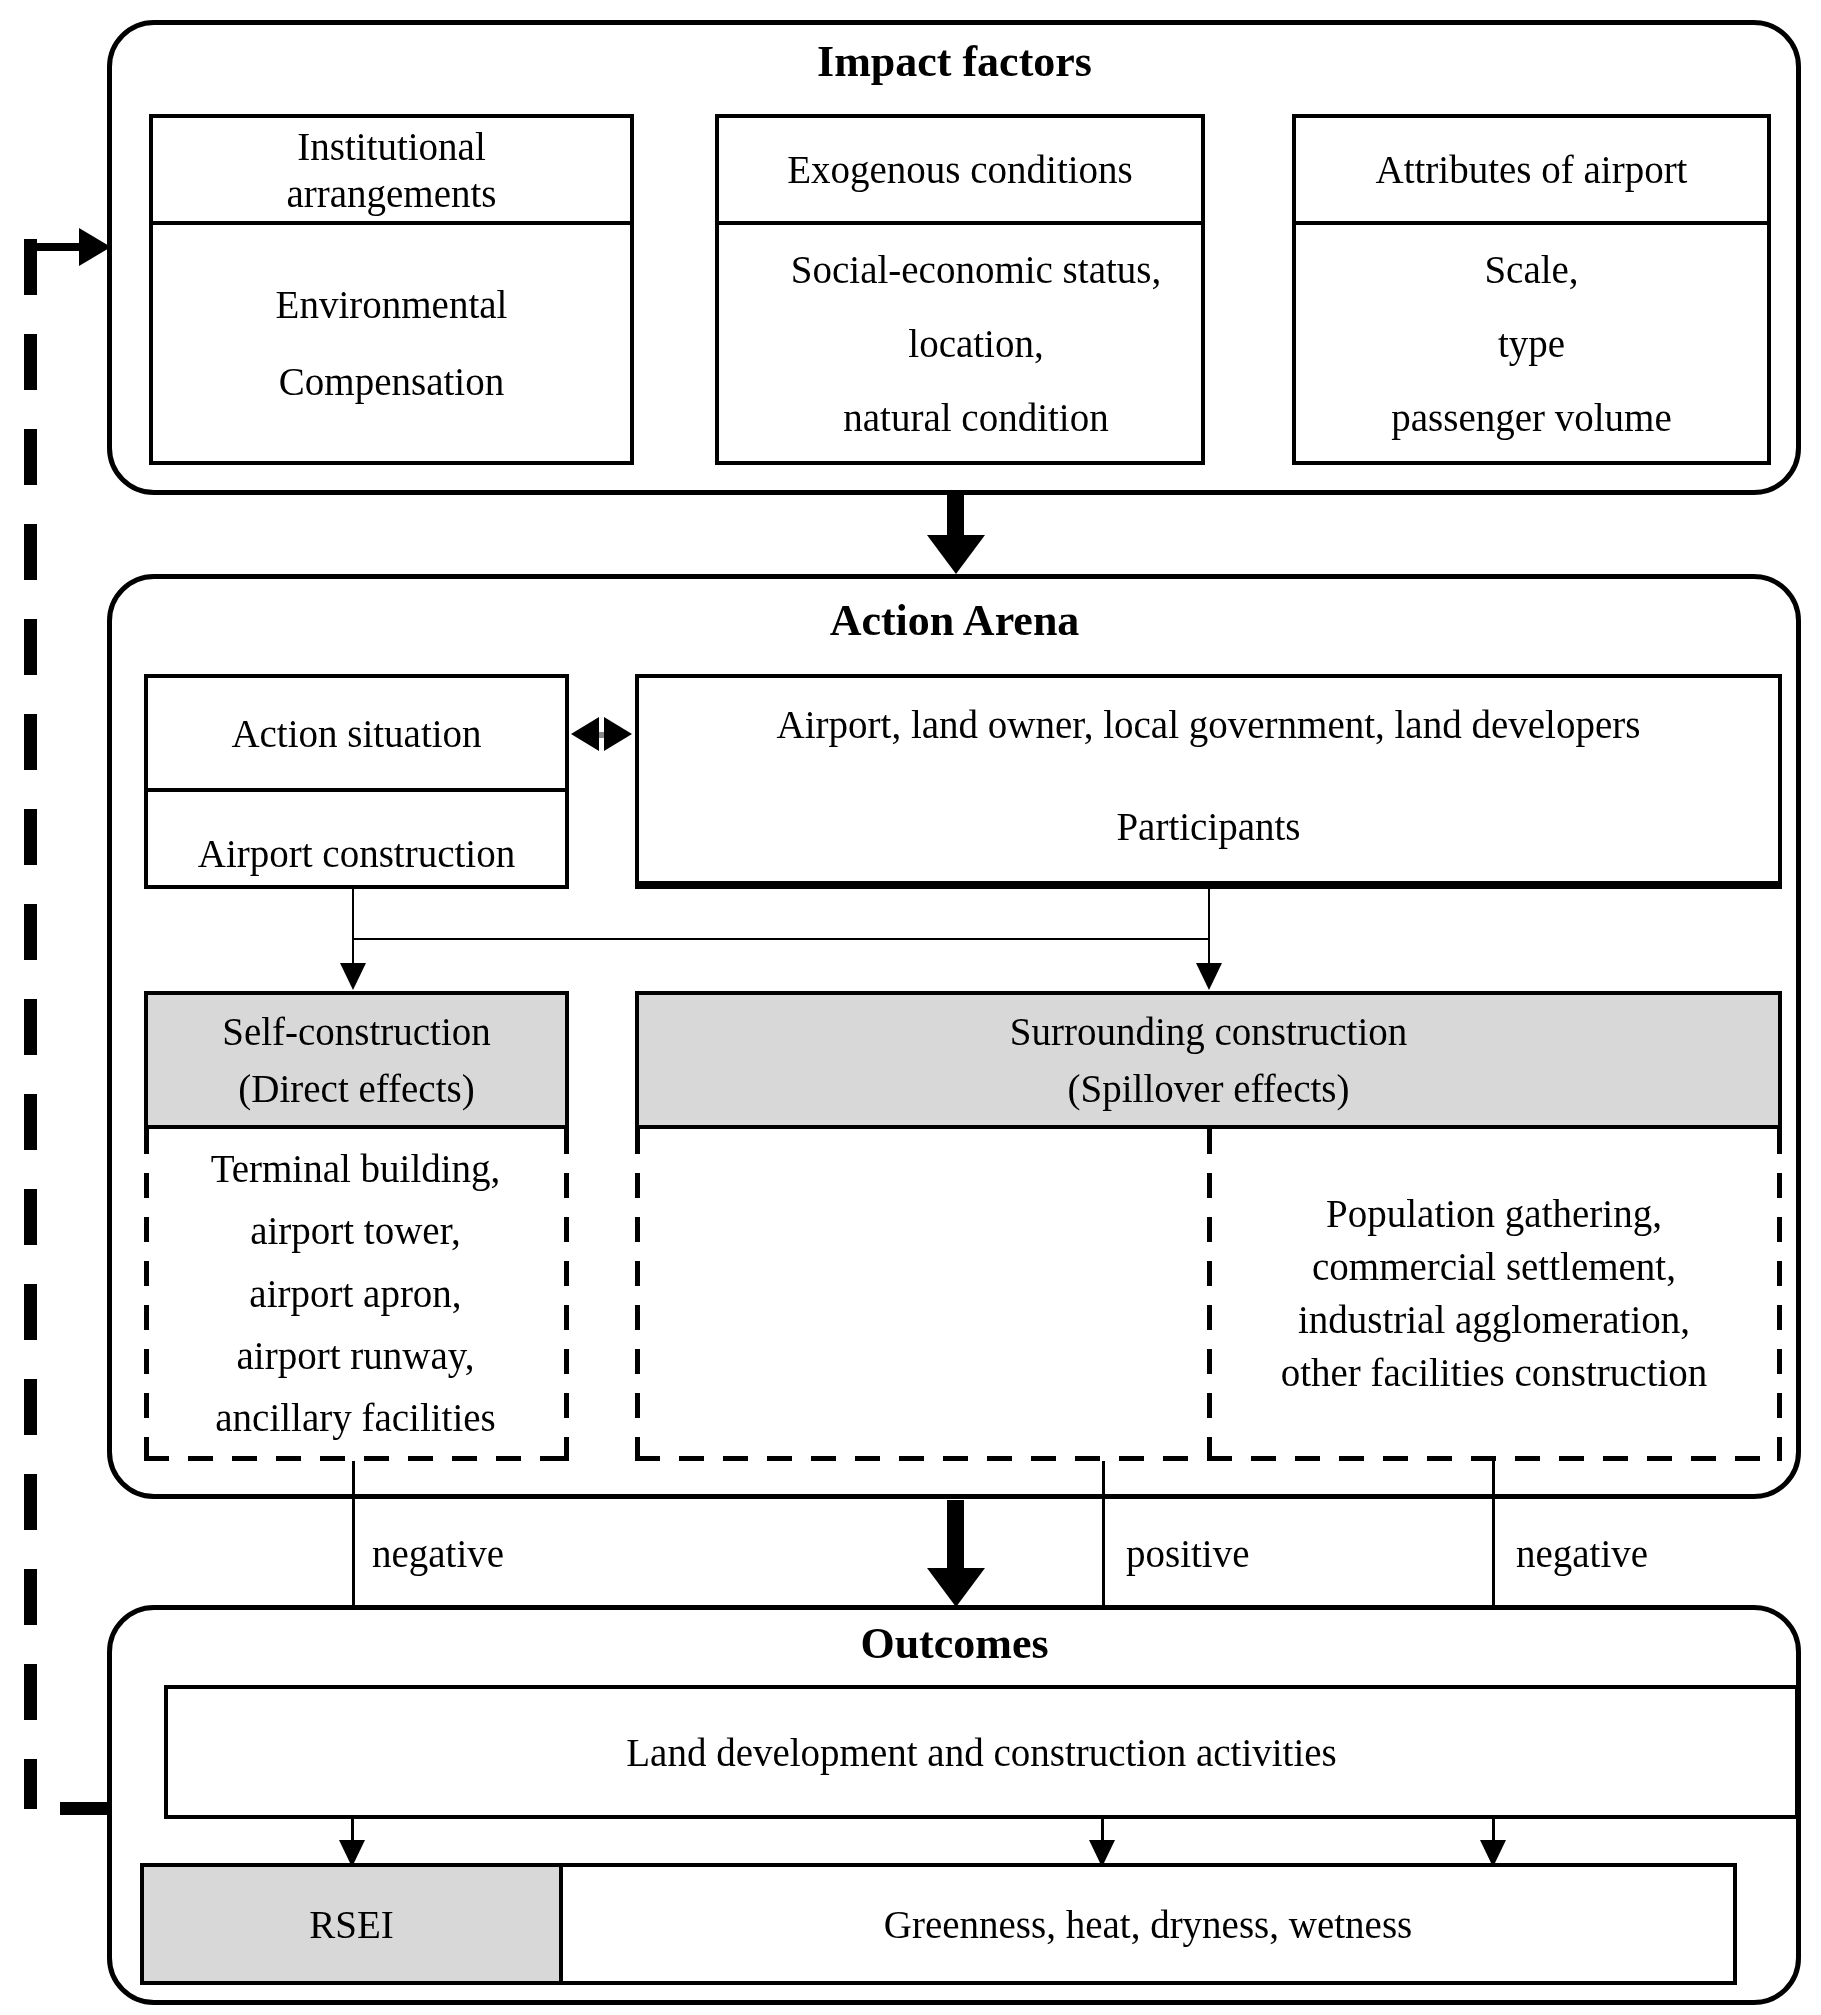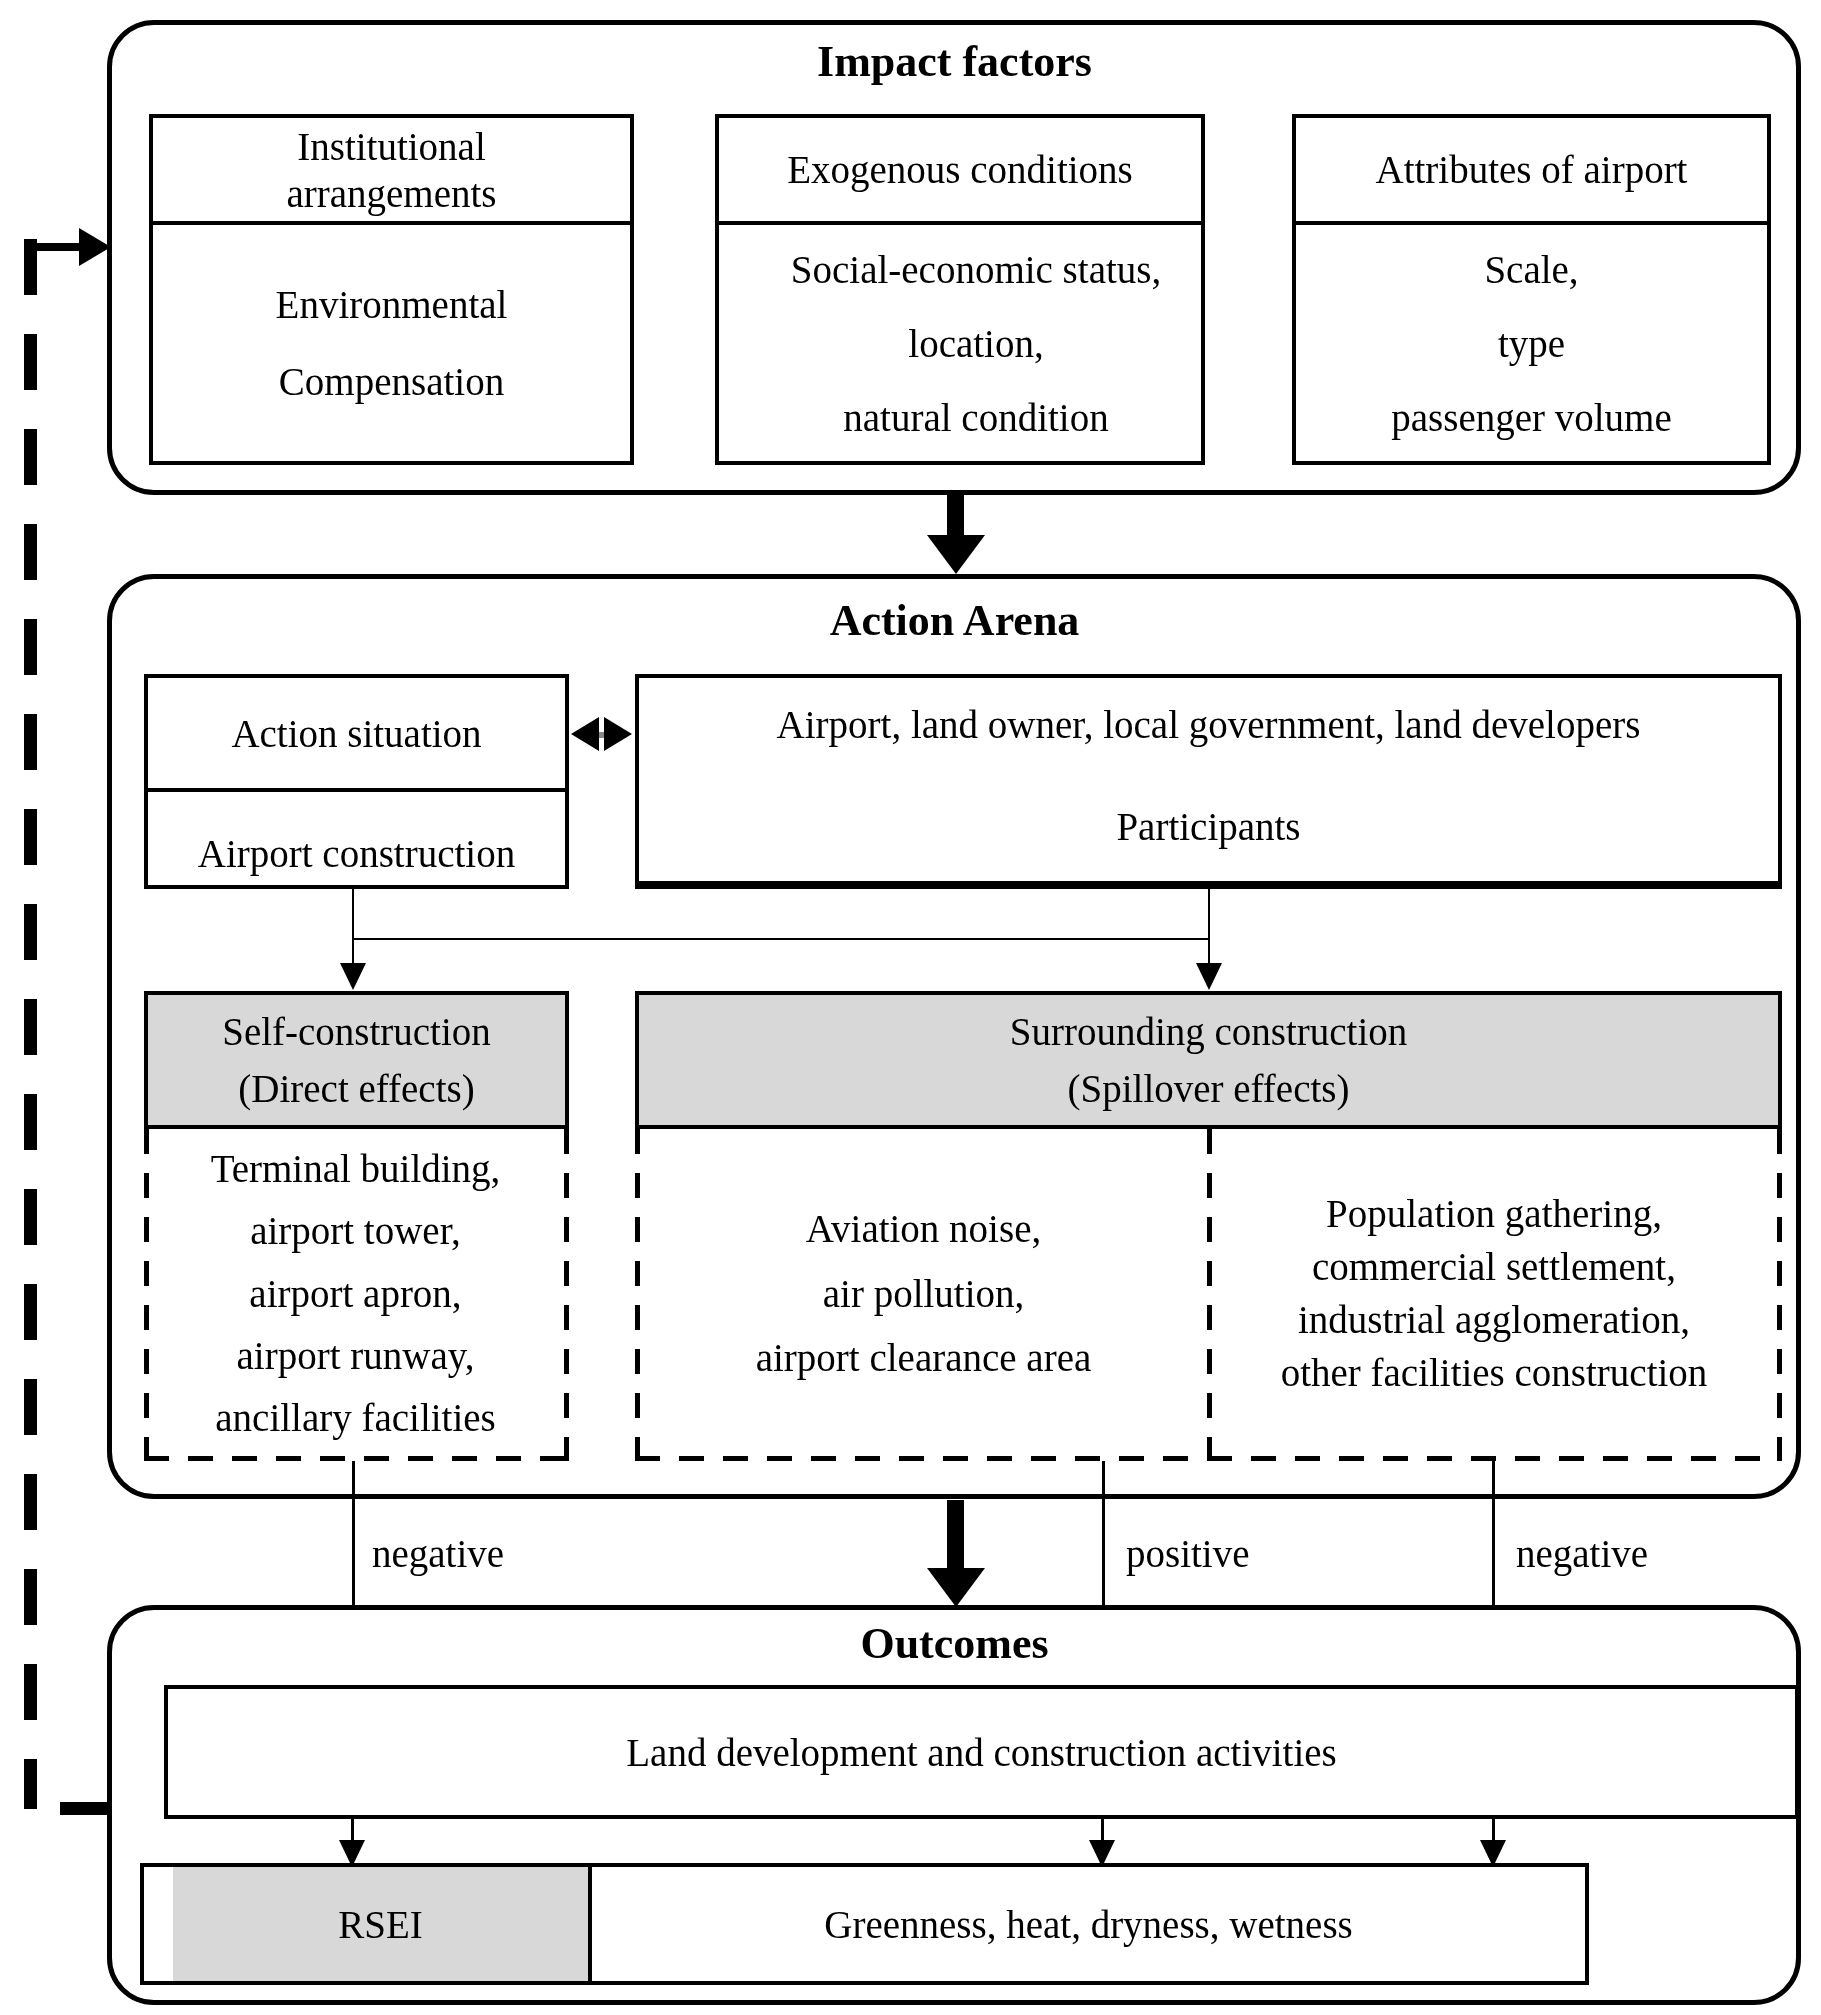--- a/index.html
+++ b/index.html
@@ -126,25 +126,20 @@
     <div class="txt">airport tower,</div>
     <div class="txt">airport apron,</div>
     <div class="txt">airport runway,</div>
     <div class="txt">ancillary facilities</div>
   </div>
 
   <div class="dash-v" style="left:635px;top:1129px;height:332px;"></div>
   <div class="dash-v" style="left:1777px;top:1129px;height:332px;"></div>
   <div class="dash-v" style="left:1207px;top:1129px;height:328px;"></div>
   <div class="dash-h" style="left:635px;top:1456px;width:1147px;"></div>
-  <div class="abs flexc" style="left:640px;top:1129px;width:567px;height:328px;gap:17.4px;">
-    <div class="txt">Aviation noise,</div>
-    <div class="txt">air pollution,</div>
-    <div class="txt">airport clearance area</div>
-  </div>
   <div class="abs flexc" style="left:1211px;top:1129px;width:566px;height:328px;gap:6px;">
     <div class="txt">Population gathering,</div>
     <div class="txt">commercial settlement,</div>
     <div class="txt">industrial agglomeration,</div>
     <div class="txt">other facilities construction</div>
   </div>
 
   <div class="vline" style="left:352px;top:1461px;height:224px;width:2.7px;"></div>
   <div class="vline" style="left:1102px;top:1461px;height:224px;width:2.7px;"></div>
   <div class="vline" style="left:1492px;top:1461px;height:224px;width:2.7px;"></div>
@@ -162,21 +157,21 @@
     <div class="txt">Land development and construction activities</div>
   </div>
 
   <div class="vline" style="left:351px;top:1818px;height:24px;width:2.7px;"></div>
   <div class="vline" style="left:1101px;top:1818px;height:24px;width:2.7px;"></div>
   <div class="vline" style="left:1492px;top:1818px;height:24px;width:2.7px;"></div>
   <div class="tri-down-sm" style="left:339px;top:1840px;"></div>
   <div class="tri-down-sm" style="left:1089px;top:1840px;"></div>
   <div class="tri-down-sm" style="left:1480px;top:1840px;"></div>
 
-  <div class="box" style="left:140px;top:1863px;width:1449px;height:122px;display:flex;padding-left:29px;">
+  <div class="box" style="left:140px;top:1863px;width:1597px;height:122px;display:flex;">
     <div class="flexc gray" style="width:415px;border-right:4px solid #000;">
       <div class="txt">RSEI</div>
     </div>
     <div class="flexc" style="flex:1;">
       <div class="txt">Greenness, heat, dryness, wetness</div>
     </div>
   </div>
 
 </div>
 

